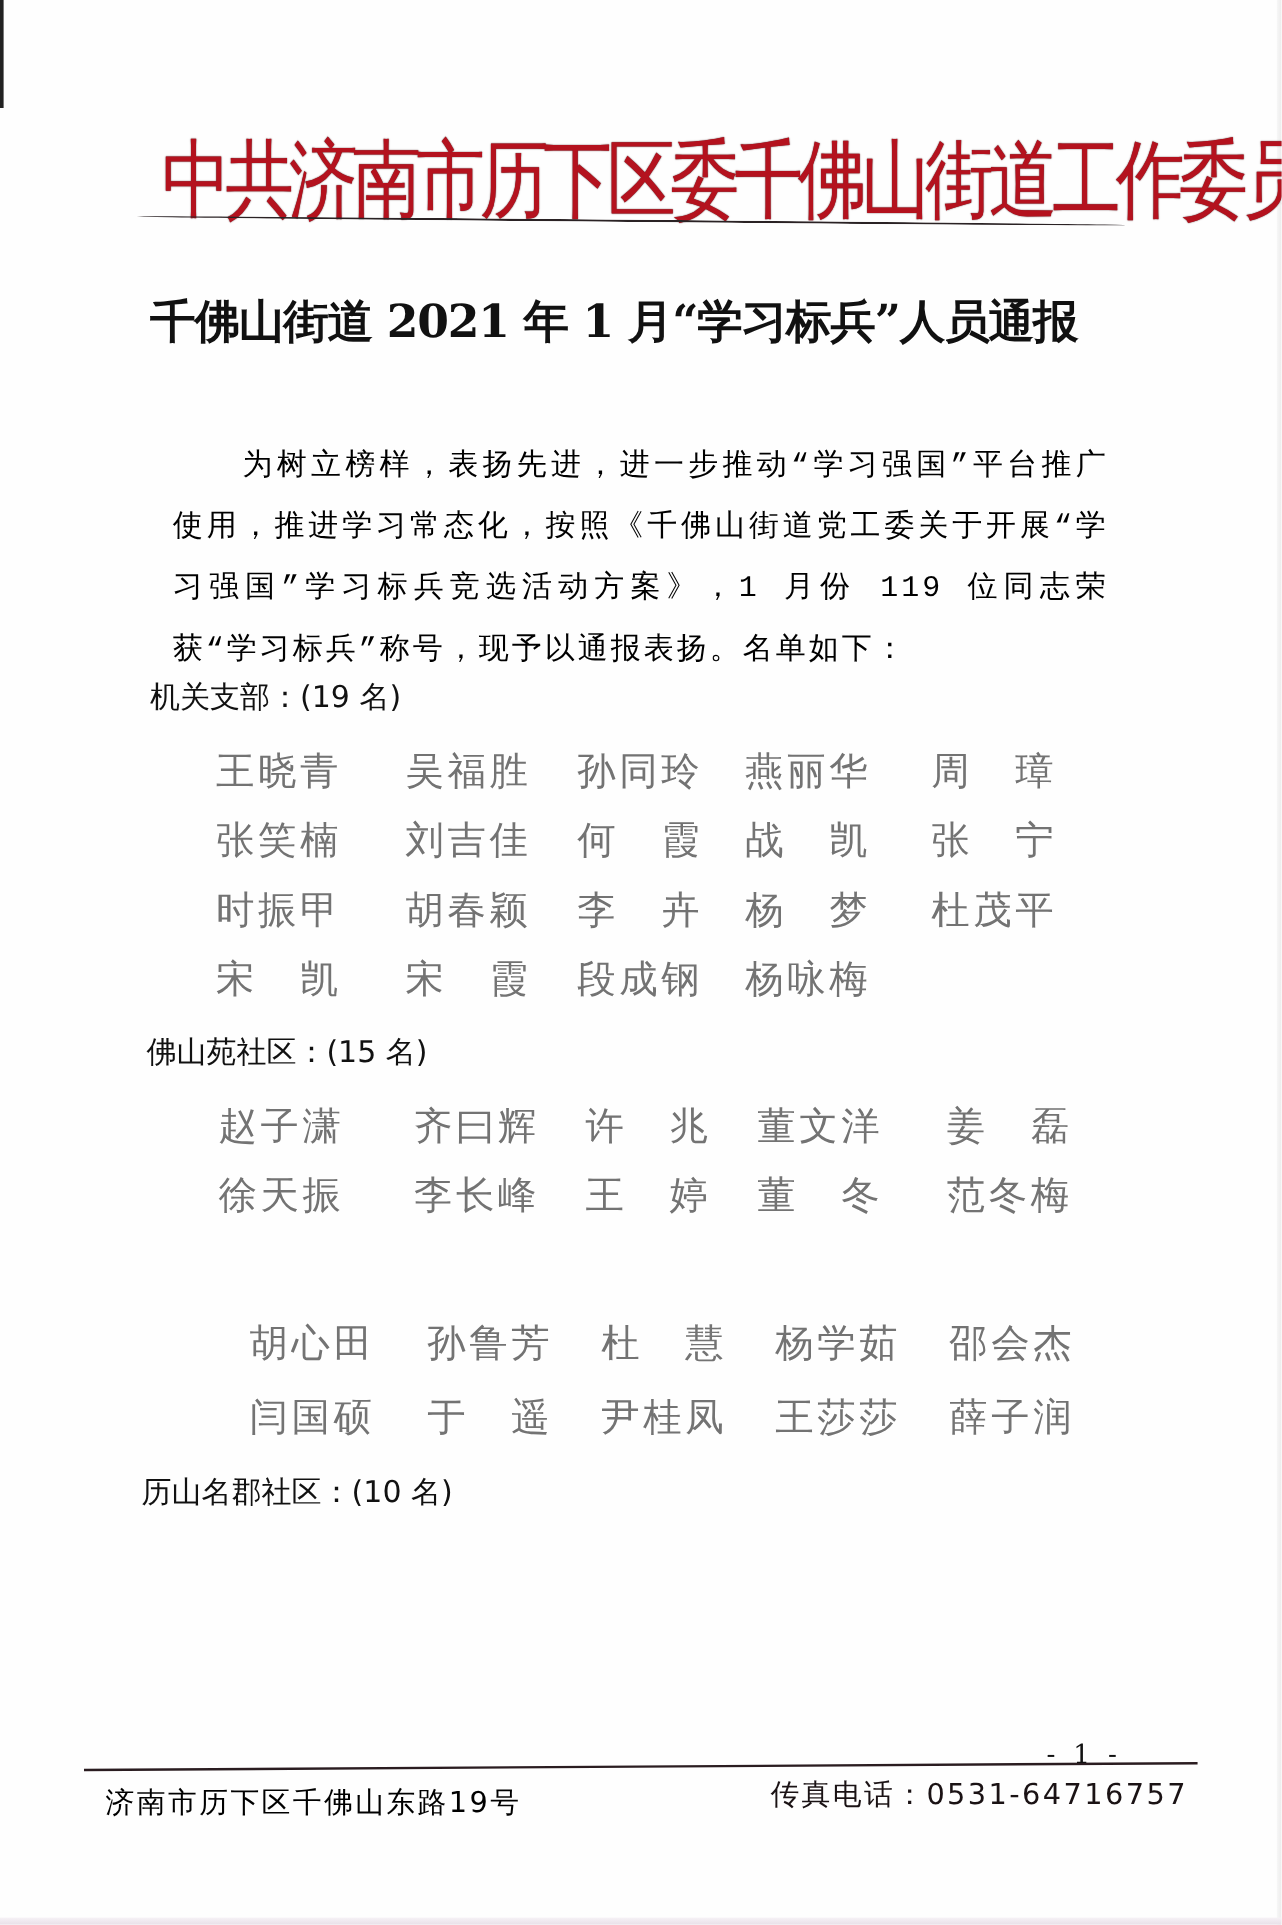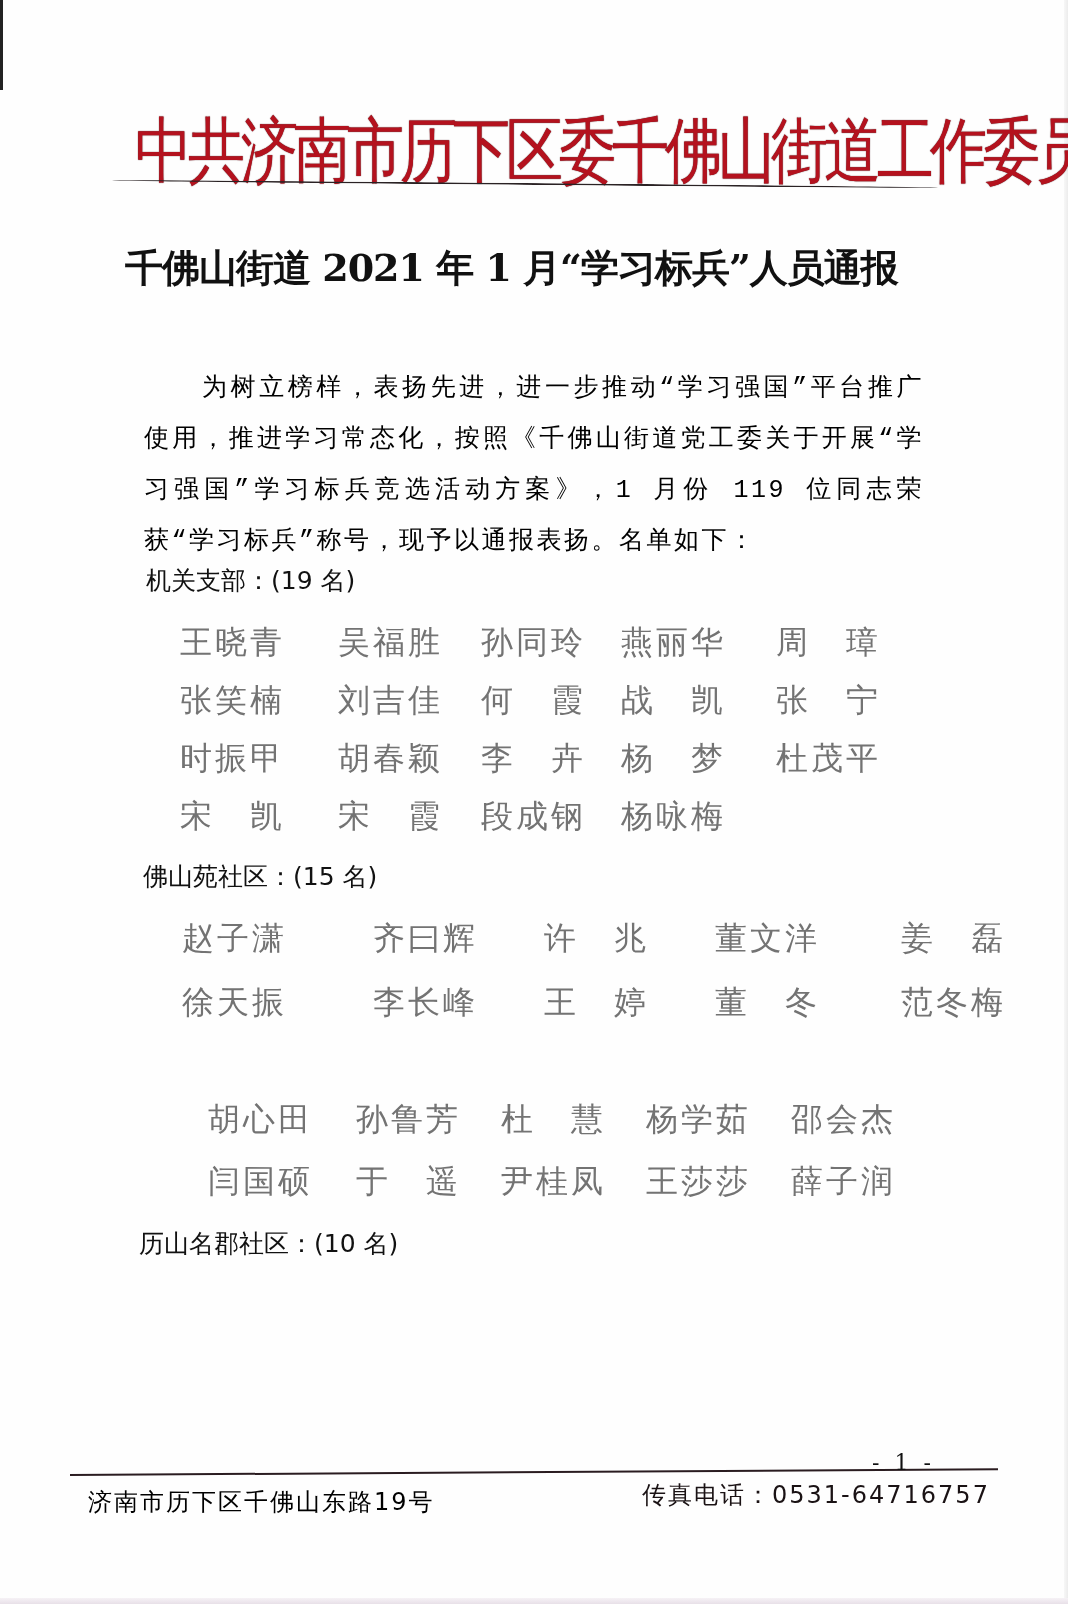--- a/index.html
+++ b/index.html
@@ -82,21 +82,20 @@
       text-indent: 58px;
       text-align: justify;
     }
     .section-heading {
       position: absolute;
       font-family: "DejaVu Sans", "Liberation Sans", sans-serif;
       font-size: 25px;
       line-height: 36px;
       color: #111;
       white-space: nowrap;
-      margin-left: 21px;
     }
     .name-grid {
       position: absolute;
       display: grid;
       grid-template-columns: 158px 143px 140px 155px 110px;
       row-gap: 22px;
       font-family: "DejaVu Sans", "Liberation Sans", sans-serif;
       font-size: 32px;
       line-height: 36px;
       color: #737373;
@@ -176,21 +175,21 @@
     <span class="name">李　卉</span>
     <span class="name">杨　梦</span>
     <span class="name">杜茂平</span>
     <span class="name">宋　凯</span>
     <span class="name">宋　霞</span>
     <span class="name">段成钢</span>
     <span class="name">杨咏梅</span>
   </div>
 
   <div class="section-heading" style="left:122px; top:859px;">佛山苑社区：(15 名)</div>
-  <div class="name-grid" style="left:182px; top:920px; grid-template-columns:163px 143px 143px 158px 110px;gap:28px;">
+  <div class="name-grid" style="left:182px; top:920px; grid-template-columns:163px 143px 143px 158px 110px;">
     <span class="name">赵子潇</span>
     <span class="name">齐曰辉</span>
     <span class="name">许　兆</span>
     <span class="name">董文洋</span>
     <span class="name">姜　磊</span>
     <span class="name">徐天振</span>
     <span class="name">李长峰</span>
     <span class="name">王　婷</span>
     <span class="name">董　冬</span>
     <span class="name">范冬梅</span>

